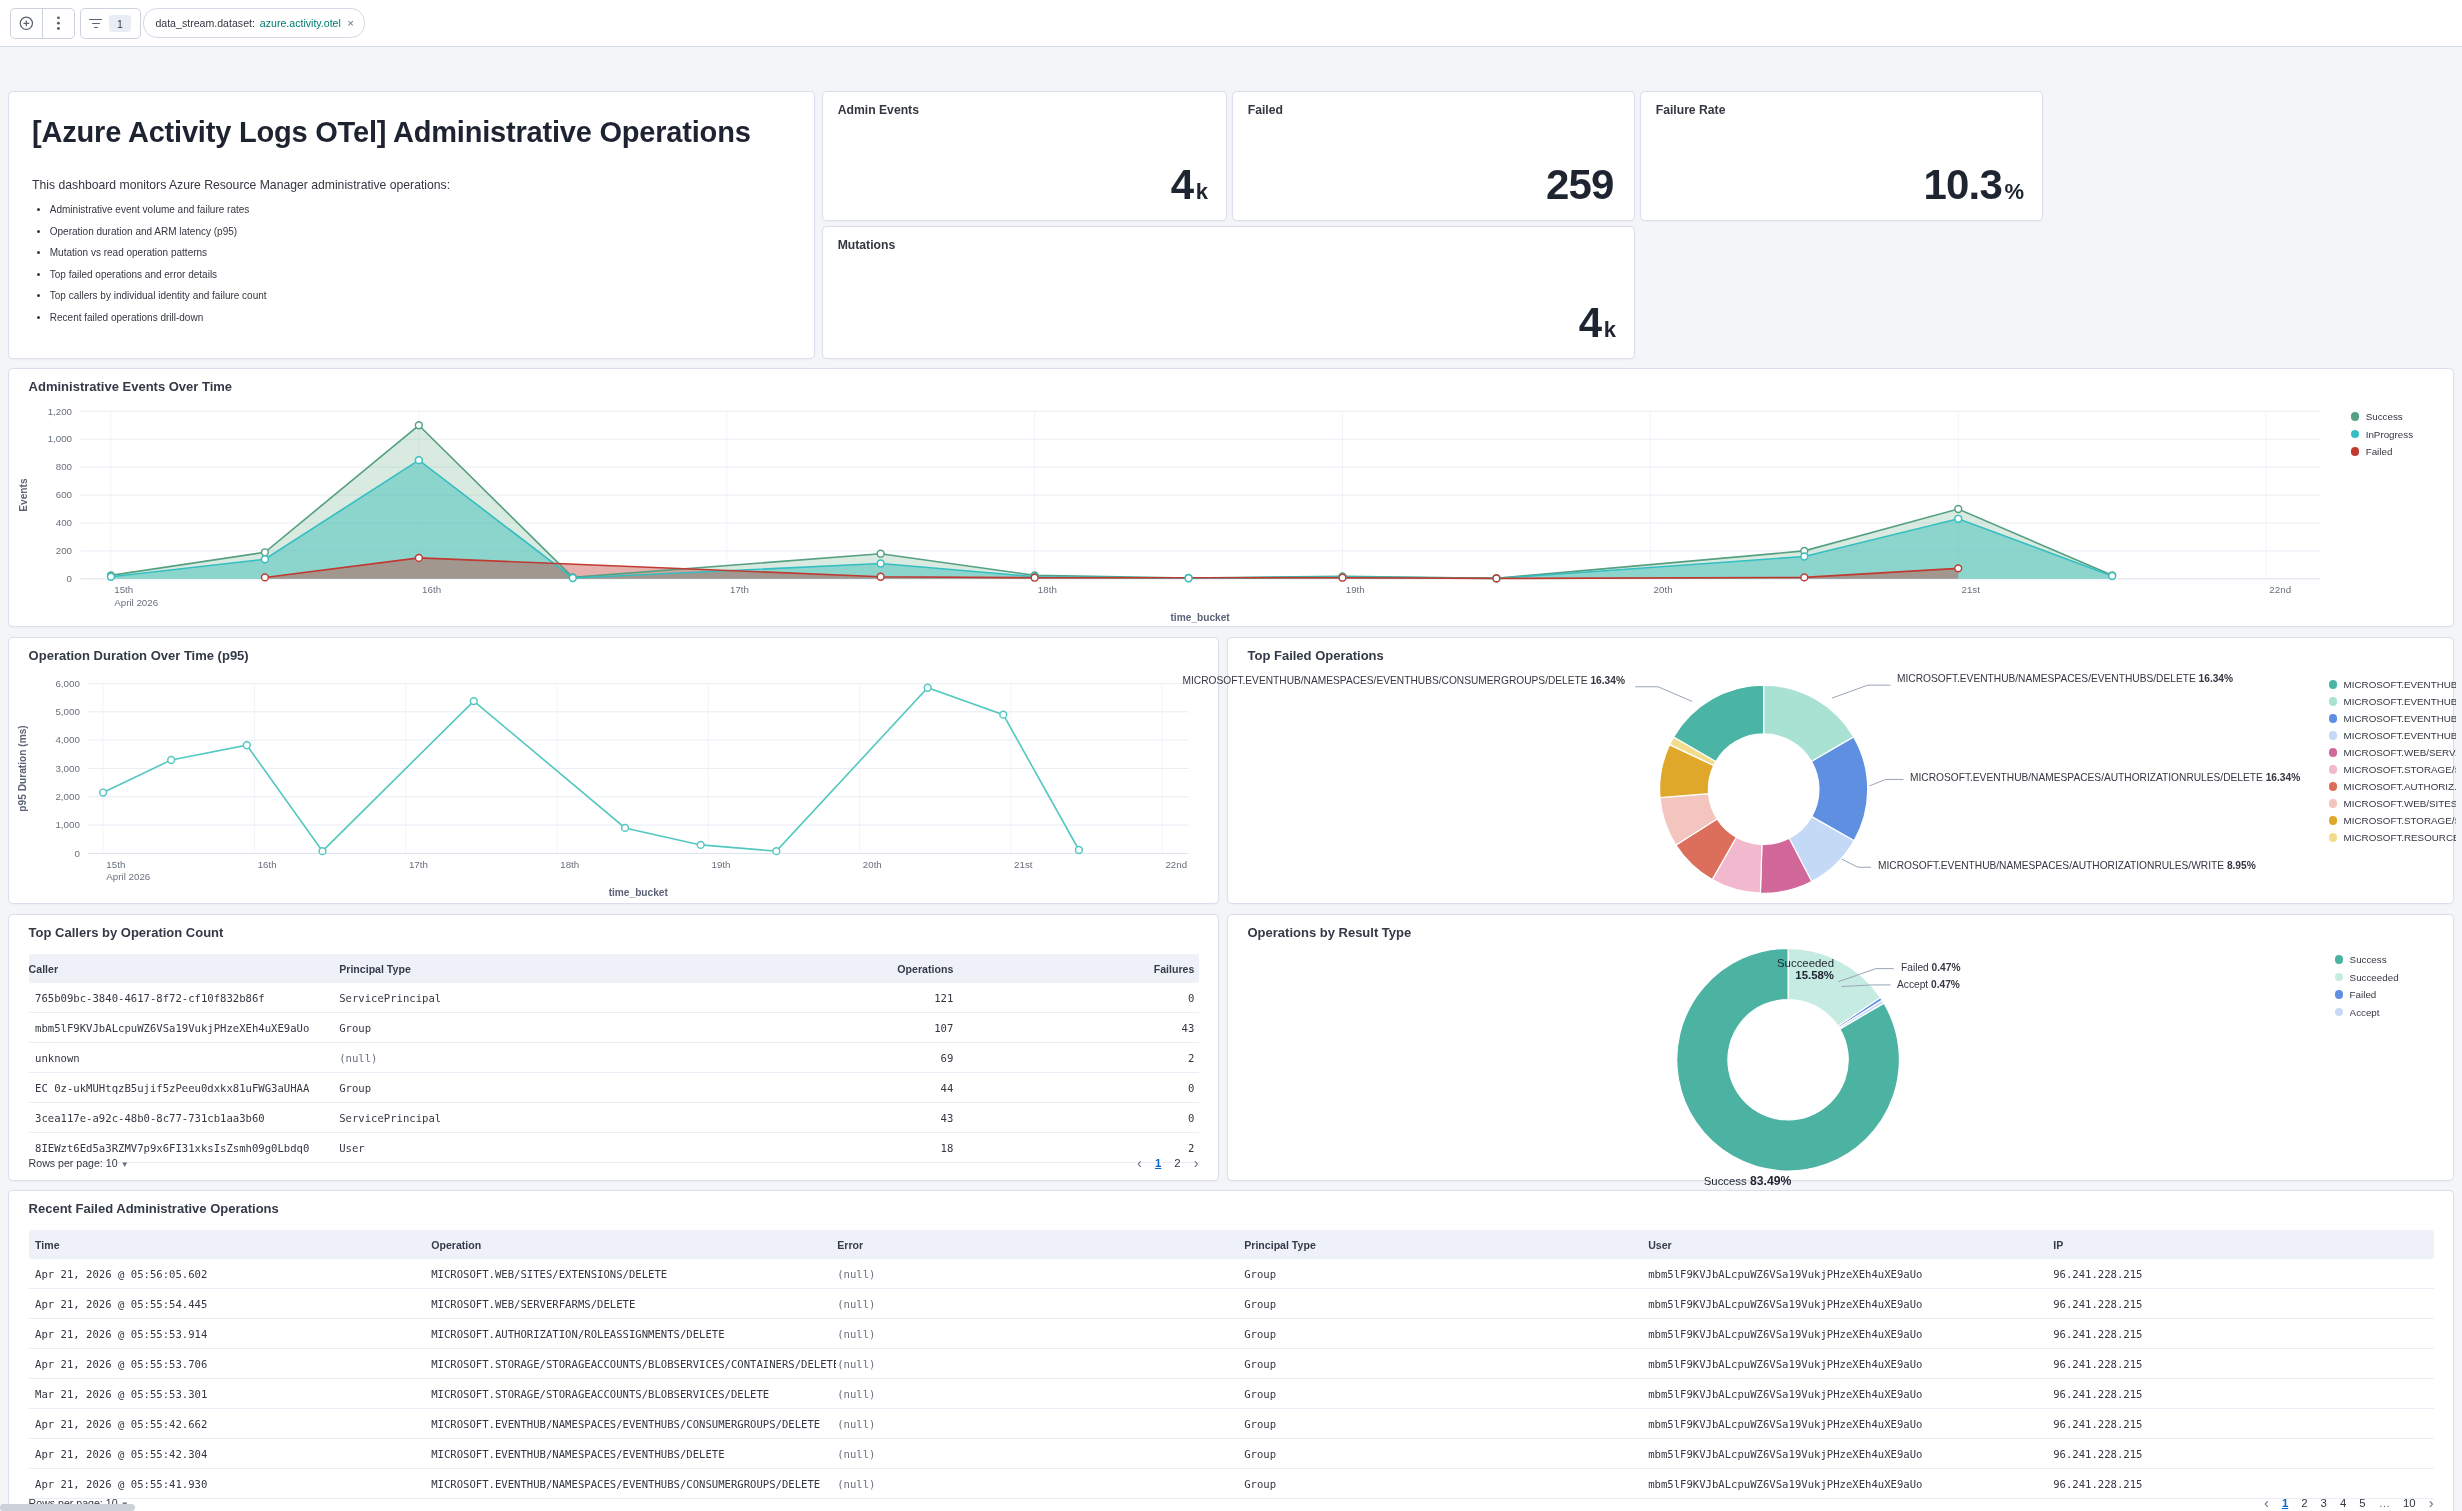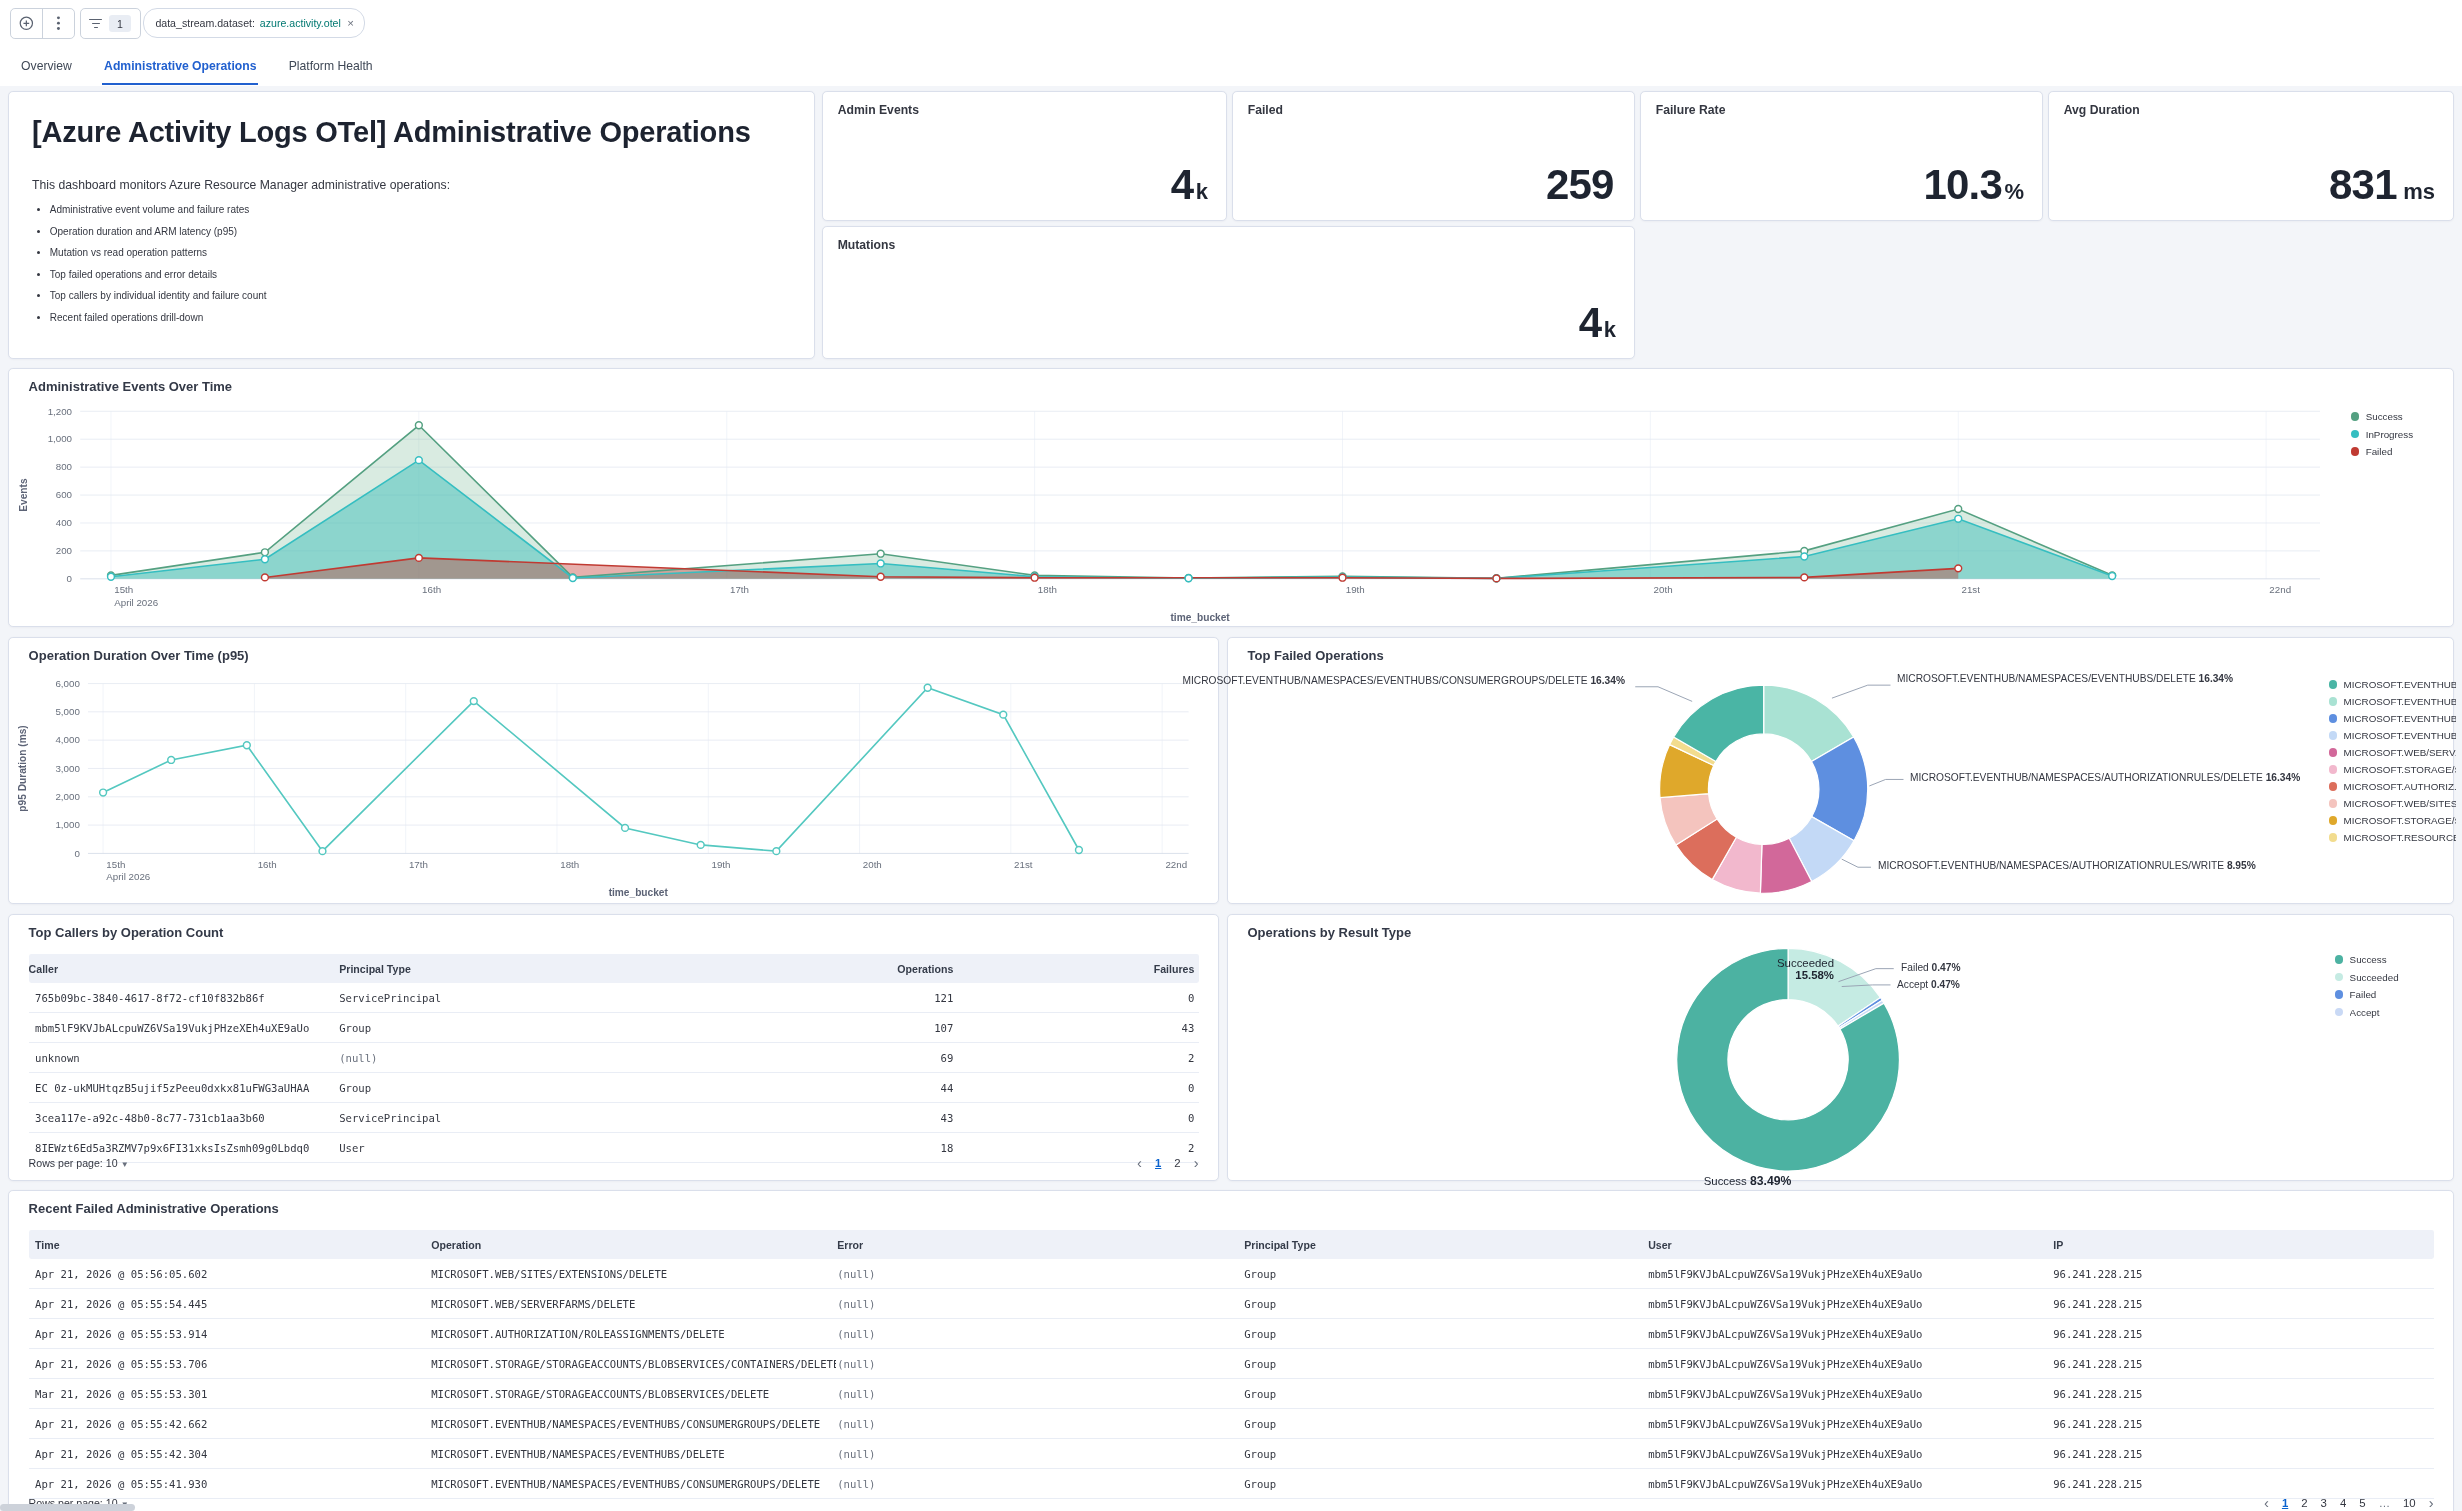--- a/index.html
+++ b/index.html
@@ -105,25 +105,20 @@
       </span>
       <span class="filter-badge">1</span>
     </div>
     <div class="pill">
       <span>data_stream.dataset:</span>
       <span class="val">azure.activity.otel</span>
       <span class="x">×</span>
     </div>
   </div>
 
-  <div class="tabbar">
-    <div class="tab">Overview</div>
-    <div class="tab active">Administrative Operations</div>
-    <div class="tab">Platform Health</div>
-  </div>
 
   <div class="panel hdr">
     <div class="hd-title">[Azure Activity Logs OTel] Administrative Operations</div>
     <div class="hd-desc">This dashboard monitors Azure Resource Manager administrative operations:</div>
     <ul class="hd-bullets" id="hd-bullets">
         <li>Administrative event volume and failure rates</li>
         <li>Operation duration and ARM latency (p95)</li>
         <li>Mutation vs read operation patterns</li>
         <li>Top failed operations and error details</li>
         <li>Top callers by individual identity and failure count</li>
@@ -135,24 +130,20 @@
     <div class="label">Admin Events</div>
     <div class="value"><span>4</span><span class="suffix">k</span></div>
   </div>
   <div class="panel metric m1">
     <div class="label">Failed</div>
     <div class="value"><span>259</span><span class="suffix"></span></div>
   </div>
   <div class="panel metric m2">
     <div class="label">Failure Rate</div>
     <div class="value"><span>10.3</span><span class="suffix">%</span></div>
-  </div>
-  <div class="panel metric m3">
-    <div class="label">Avg Duration</div>
-    <div class="value"><span>831</span><span class="suffix" style="margin-left:6.5px">ms</span></div>
   </div>
   <div class="panel metric m4">
     <div class="label">Mutations</div>
     <div class="value"><span>4</span><span class="suffix">k</span></div>
   </div>
 
   <div class="panel p-events" id="p-events">
     <div class="ptitle">Administrative Events Over Time</div>
   <svg width="2444" height="257" viewBox="0 0 3002 316">
         <line x1="123.85567010309279" y1="52" x2="123.85567010309279" y2="258" stroke="#eef1f7" stroke-width="1"></line>

